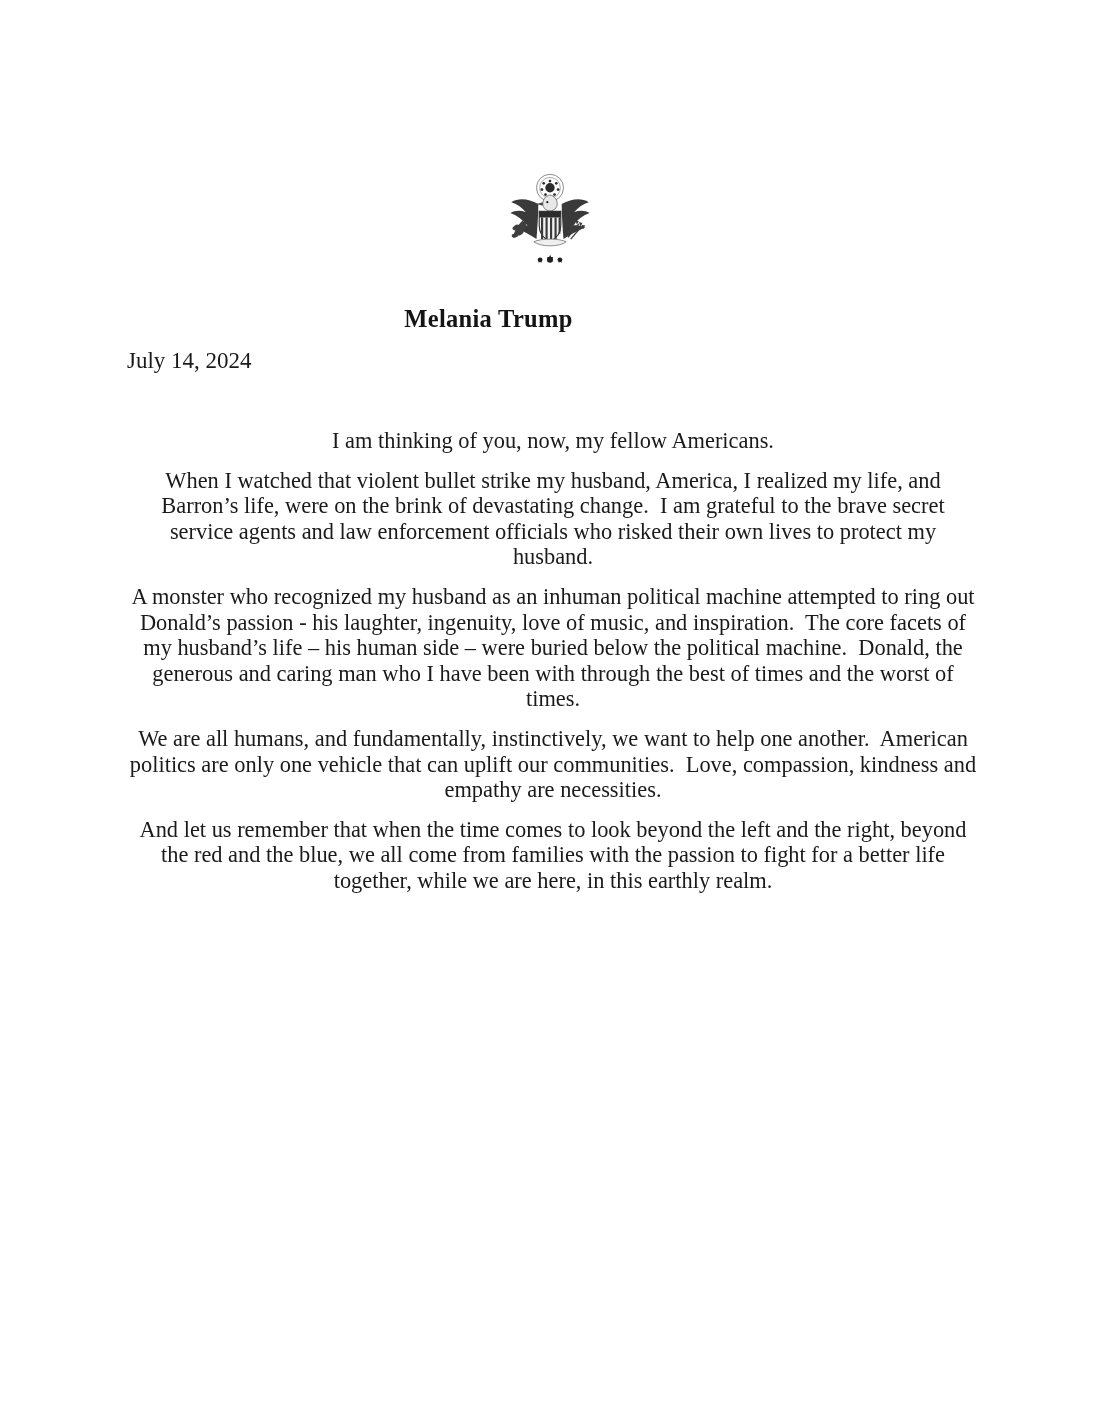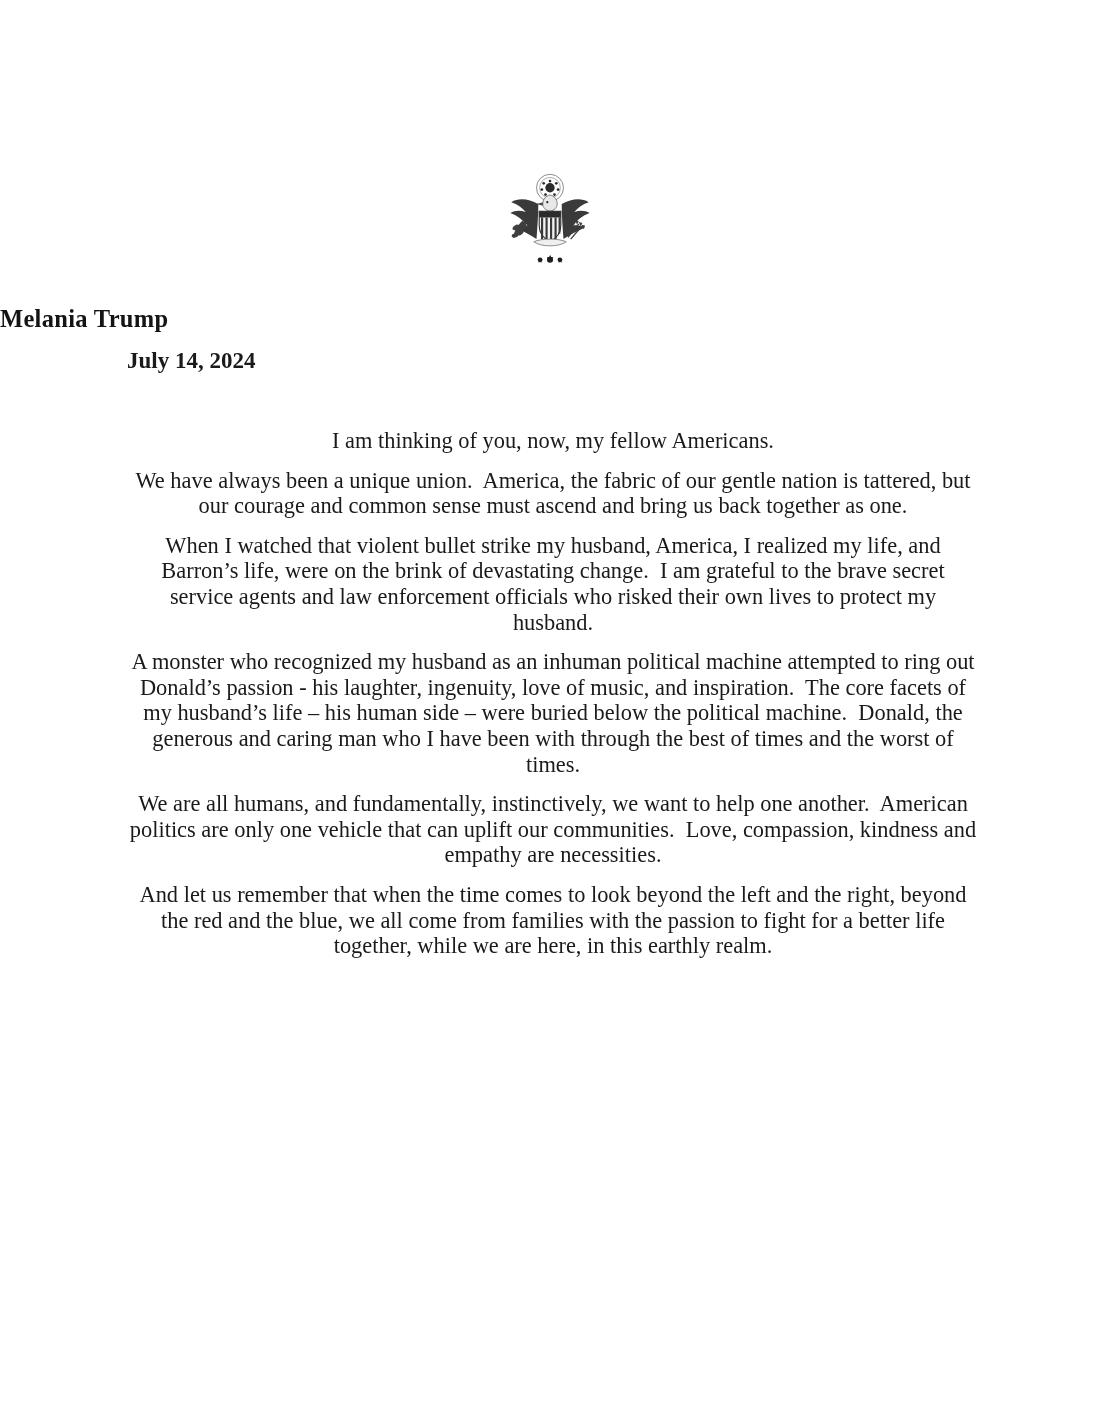--- a/index.html
+++ b/index.html
@@ -44,35 +44,34 @@
     width: 108px;
     height: 108px;
   }
 
   
   .letterhead-name {
     position: absolute;
     top: 305px;
     left: 0;
     width: 977px;
-    text-align: left;
+    text-align: center;
     font-weight: bold;
     font-size: 24.5px;
     letter-spacing: 0.3px;
     color: #141414;
   }
 
   
   .date-line {
     position: absolute;
     top: 348px;
     left: 127px;
     font-size: 23px;
     color: #1a1a1a;
-    font-weight: bold;
   }
 
   
   .letter-body {
     position: absolute;
     top: 428px;
     left: 127px;
     width: 852px;
   }
   .letter-paragraph {
@@ -168,20 +167,19 @@
       </svg>
     </span>
   </div>
 
   <div class="letterhead-name">Melania Trump</div>
 
   <div class="date-line">July 14, 2024</div>
 
   <div class="letter-body">
     <p class="letter-paragraph">I am thinking of you, now, my fellow Americans.</p>
-    <p class="letter-paragraph">We have always been a unique union.  America, the fabric of our gentle nation is tattered, but our courage and common sense must ascend and bring us back together as one.</p>
     <p class="letter-paragraph">When I watched that violent bullet strike my husband, America, I realized my life, and Barron’s life, were on the brink of devastating change.  I am grateful to the brave secret service agents and law enforcement officials who risked their own lives to protect my husband.</p>
     <p class="letter-paragraph">A monster who recognized my husband as an inhuman political machine attempted to ring out Donald’s passion - his laughter, ingenuity, love of music, and inspiration.  The core facets of my husband’s life – his human side – were buried below the political machine.  Donald, the generous and caring man who I have been with through the best of times and the worst of times.</p>
     <p class="letter-paragraph">We are all humans, and fundamentally, instinctively, we want to help one another.  American politics are only one vehicle that can uplift our communities.  Love, compassion, kindness and empathy are necessities.</p>
     <p class="letter-paragraph">And let us remember that when the time comes to look beyond the left and the right, beyond the red and the blue, we all come from families with the passion to fight for a better life together, while we are here, in this earthly realm.</p>
   </div>
 
 </div>
 
 </body></html>

